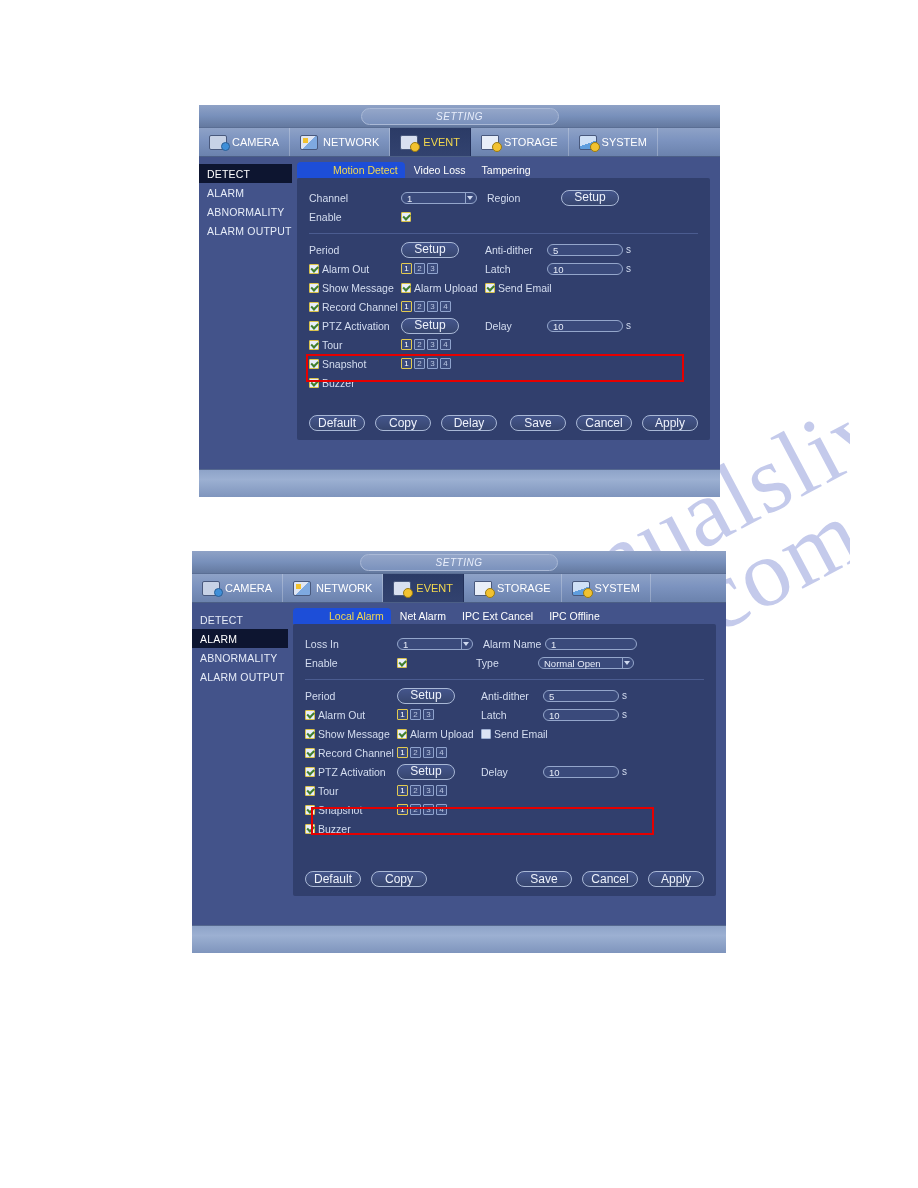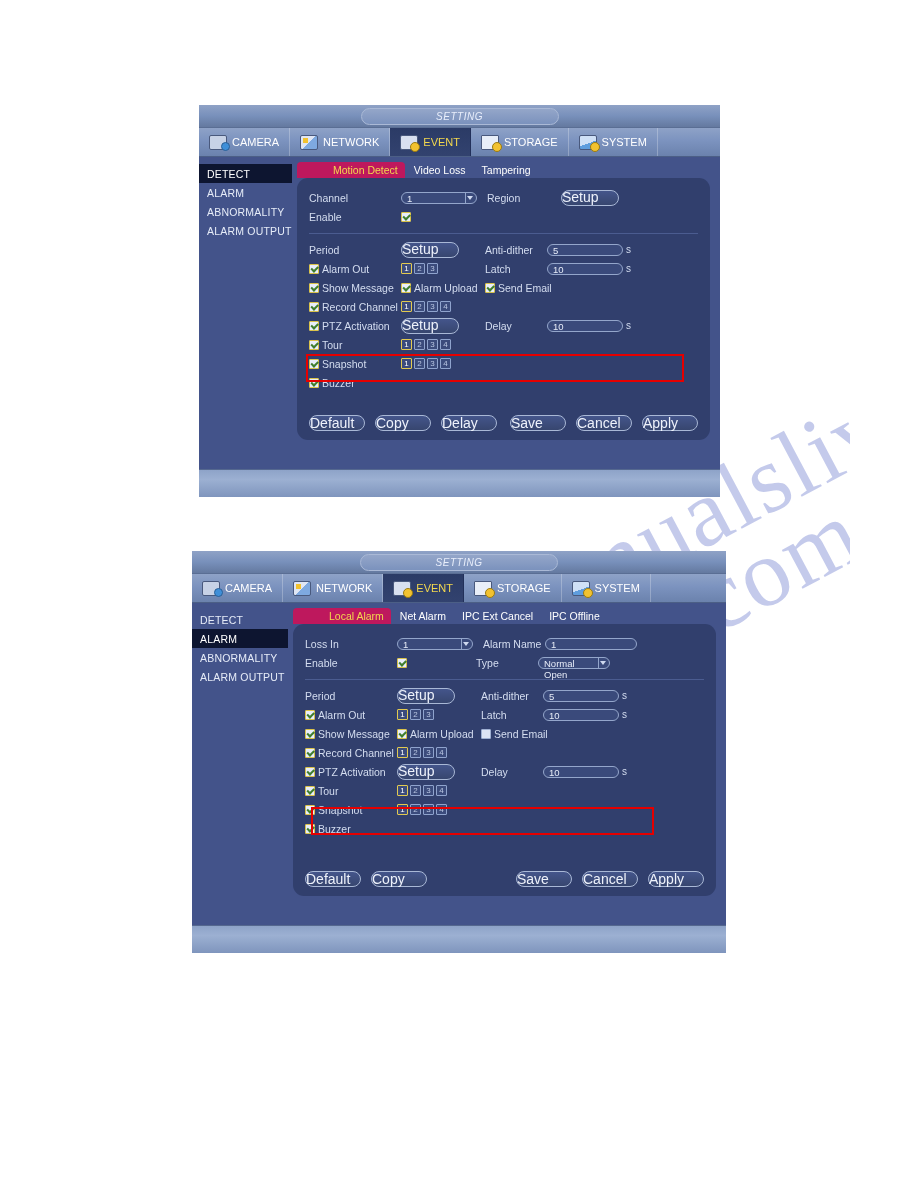--- a/index.html
+++ b/index.html
@@ -157,29 +157,29 @@
     gap: 2px;
   }
   .stab {
     font-size: 10.5px;
     color: #ffffff;
     padding: 2.5px 7px 2px 7px;
     white-space: nowrap;
   }
   .stab.active {
     color: #f3d84e;
-    background: #be185d;
+    background: #1d4ed8;
     border-radius: 4px 4px 0 0;
     padding-left: 36px;
   }
 
   .card {
     margin: 0 10px 0 5px;
     background: #313f6d;
-    border-radius: 11px;
+    border-radius: 2px;
     height: 262px;
     position: relative;
     box-sizing: border-box;
     padding: 10px 12px;
   }
   .panel2 .card { height: 272px; }
 
   
   .frow {
     display: flex;
@@ -207,21 +207,21 @@
     position: absolute; right: 3px; top: 3px;
     width: 0; height: 0;
     border-left: 3px solid transparent;
     border-right: 3px solid transparent;
     border-top: 4px solid #cfd9ef;
   }
   .select .sep {
     position: absolute; right: 10px; top: 0; bottom: 0;
     border-left: 1px solid #94a6cb;
   }
-  .select.wide { width: 72px; padding-right: 28px; }
+  .select.wide { width: 96px; padding-right: 28px; }
 
   .textbox {
     height: 12px;
     box-sizing: border-box;
     border: 1px solid #94a6cb;
     border-radius: 7px;
     background: #3a4a7b;
     font-size: 9.5px;
     color: #e7ecf8;
     padding: 0 5px;
@@ -231,21 +231,22 @@
   .textbox.num { width: 76px; }
   .textbox.name { width: 92px; }
 
   .btn {
     display: inline-block;
     box-sizing: border-box;
     border: 1px solid #a9b8d6;
     border-radius: 9px;
     background: linear-gradient(to bottom, #44558b 0%, #37466f 100%);
     color: #eef2fb;
-    font-size: 14px;
+    font-size: 12px;
+    text-align: center;
     padding: 1.5px 0;
     min-width: 56px;
     line-height: 11px;
   }
   .btn.setup { min-width: 58px; }
 
   
   .cb {
     width: 10px; height: 10px;
     box-sizing: border-box;

